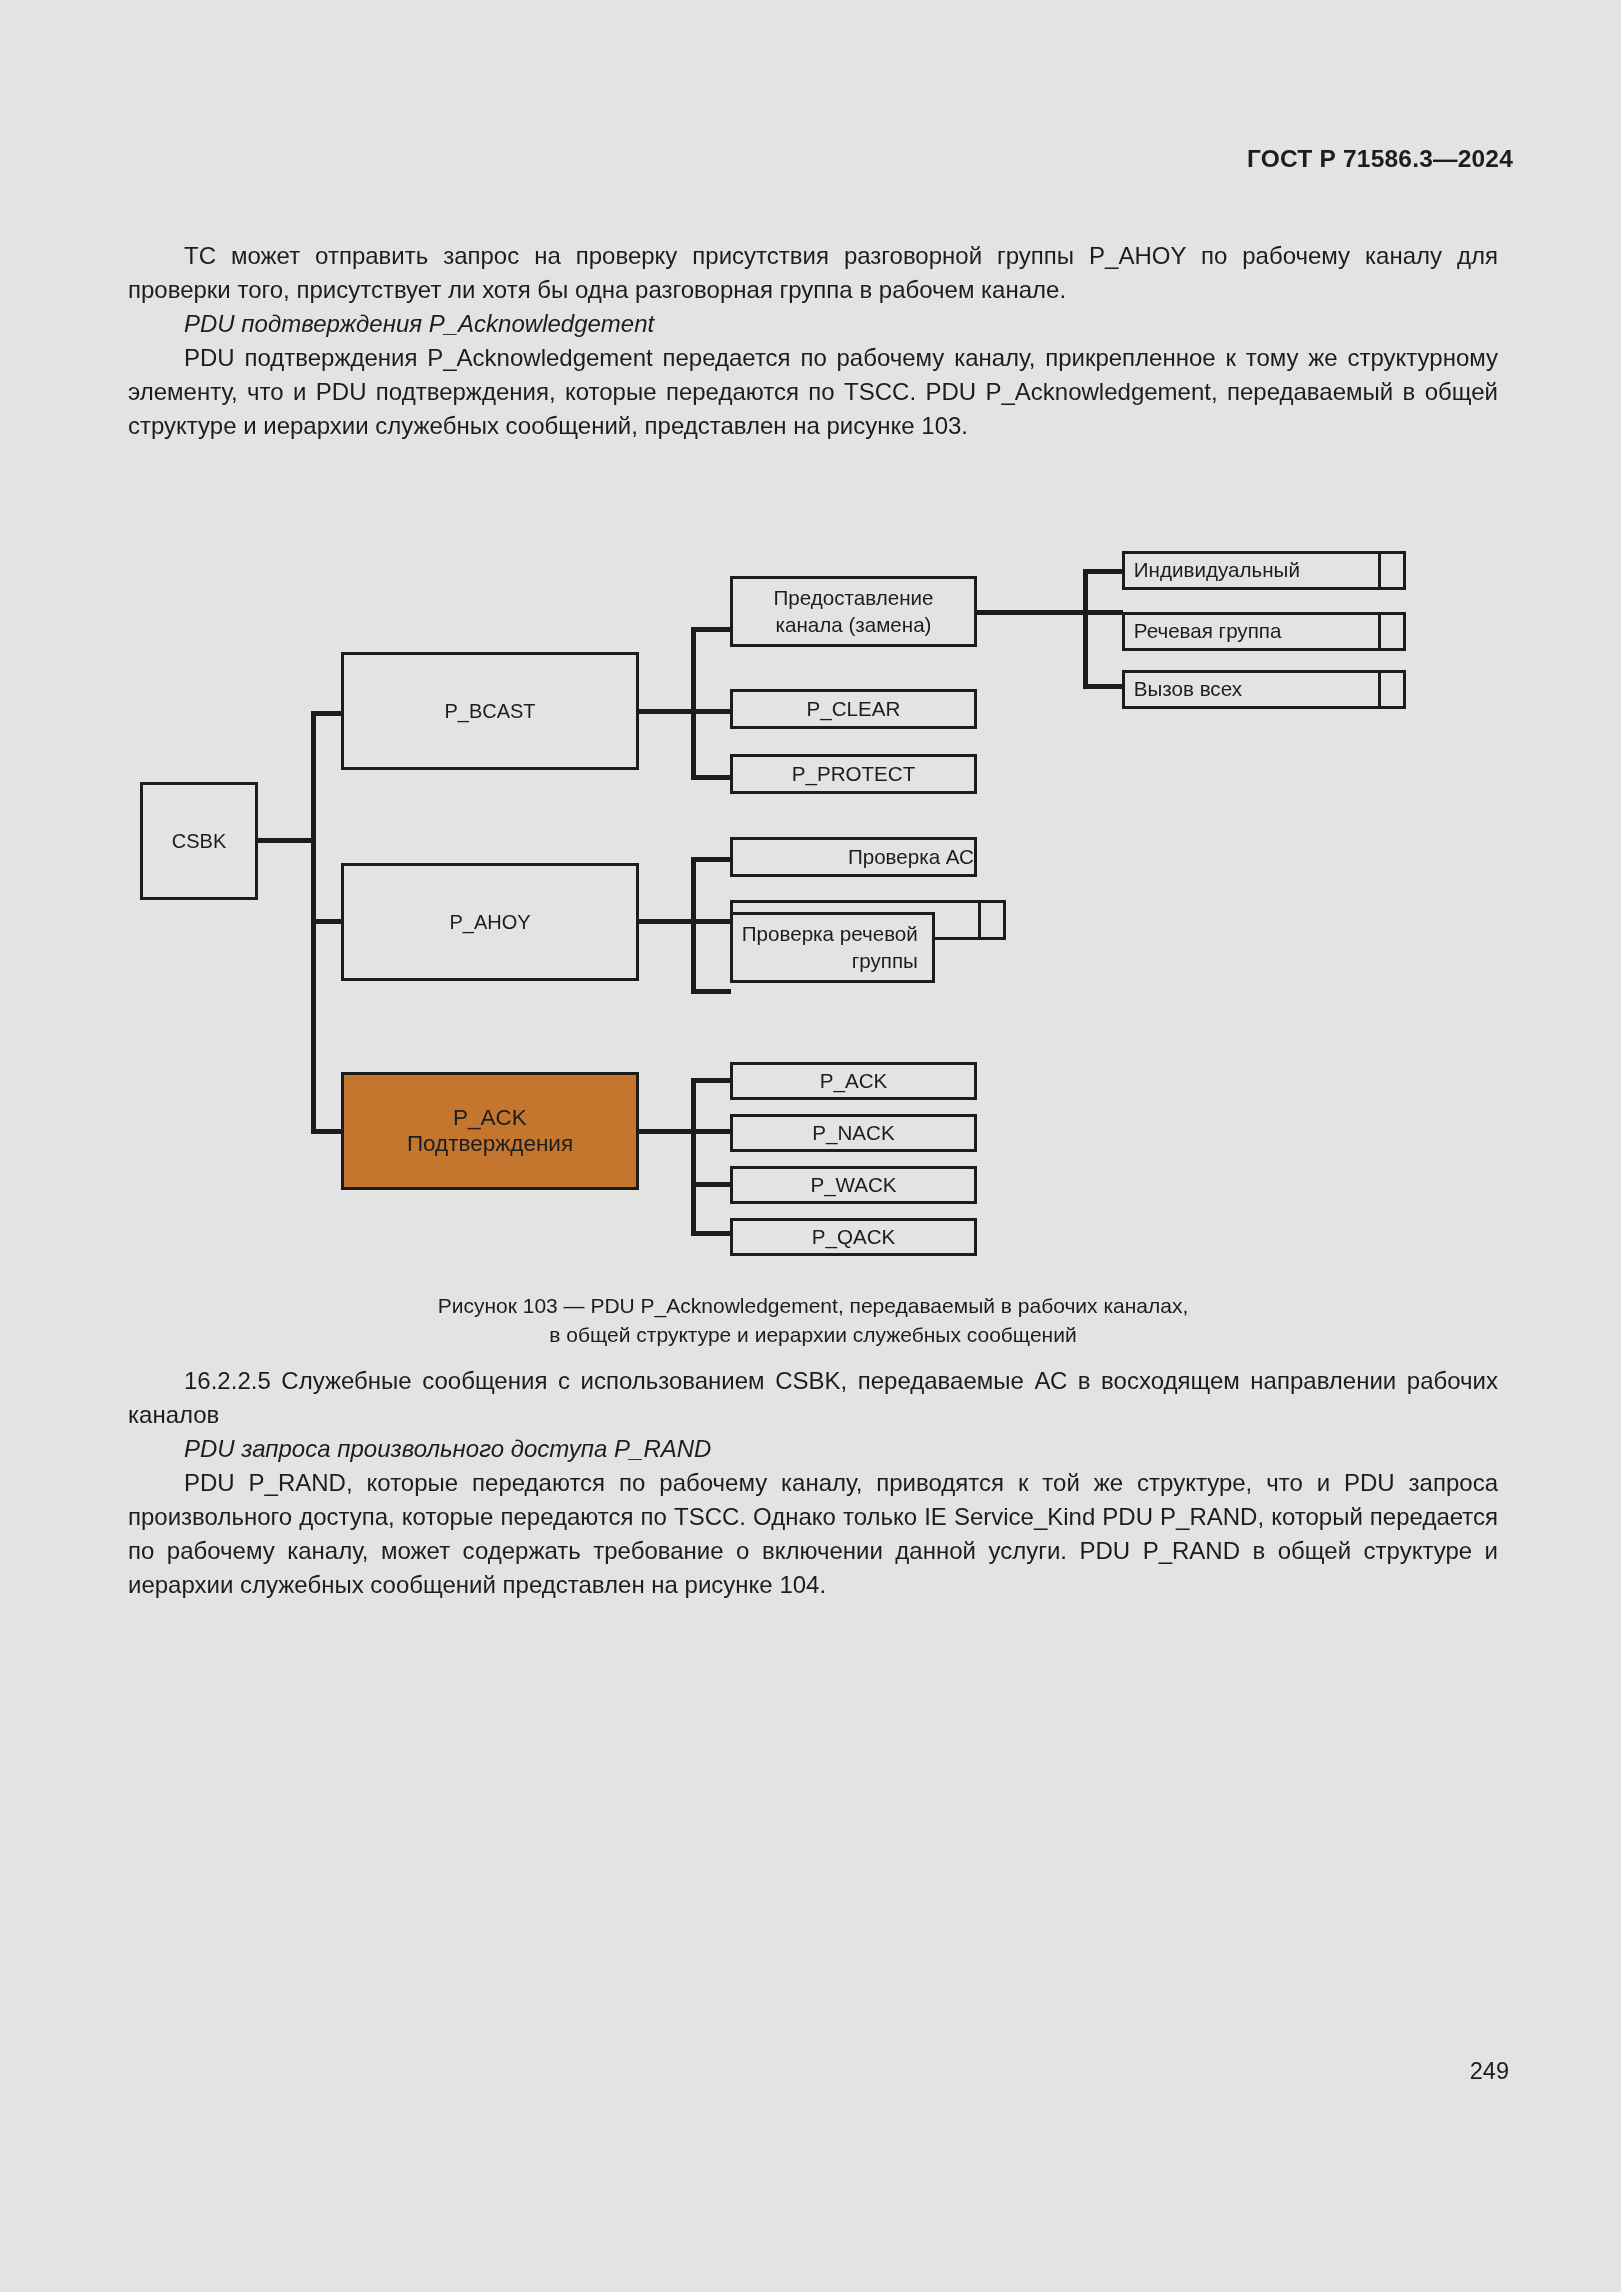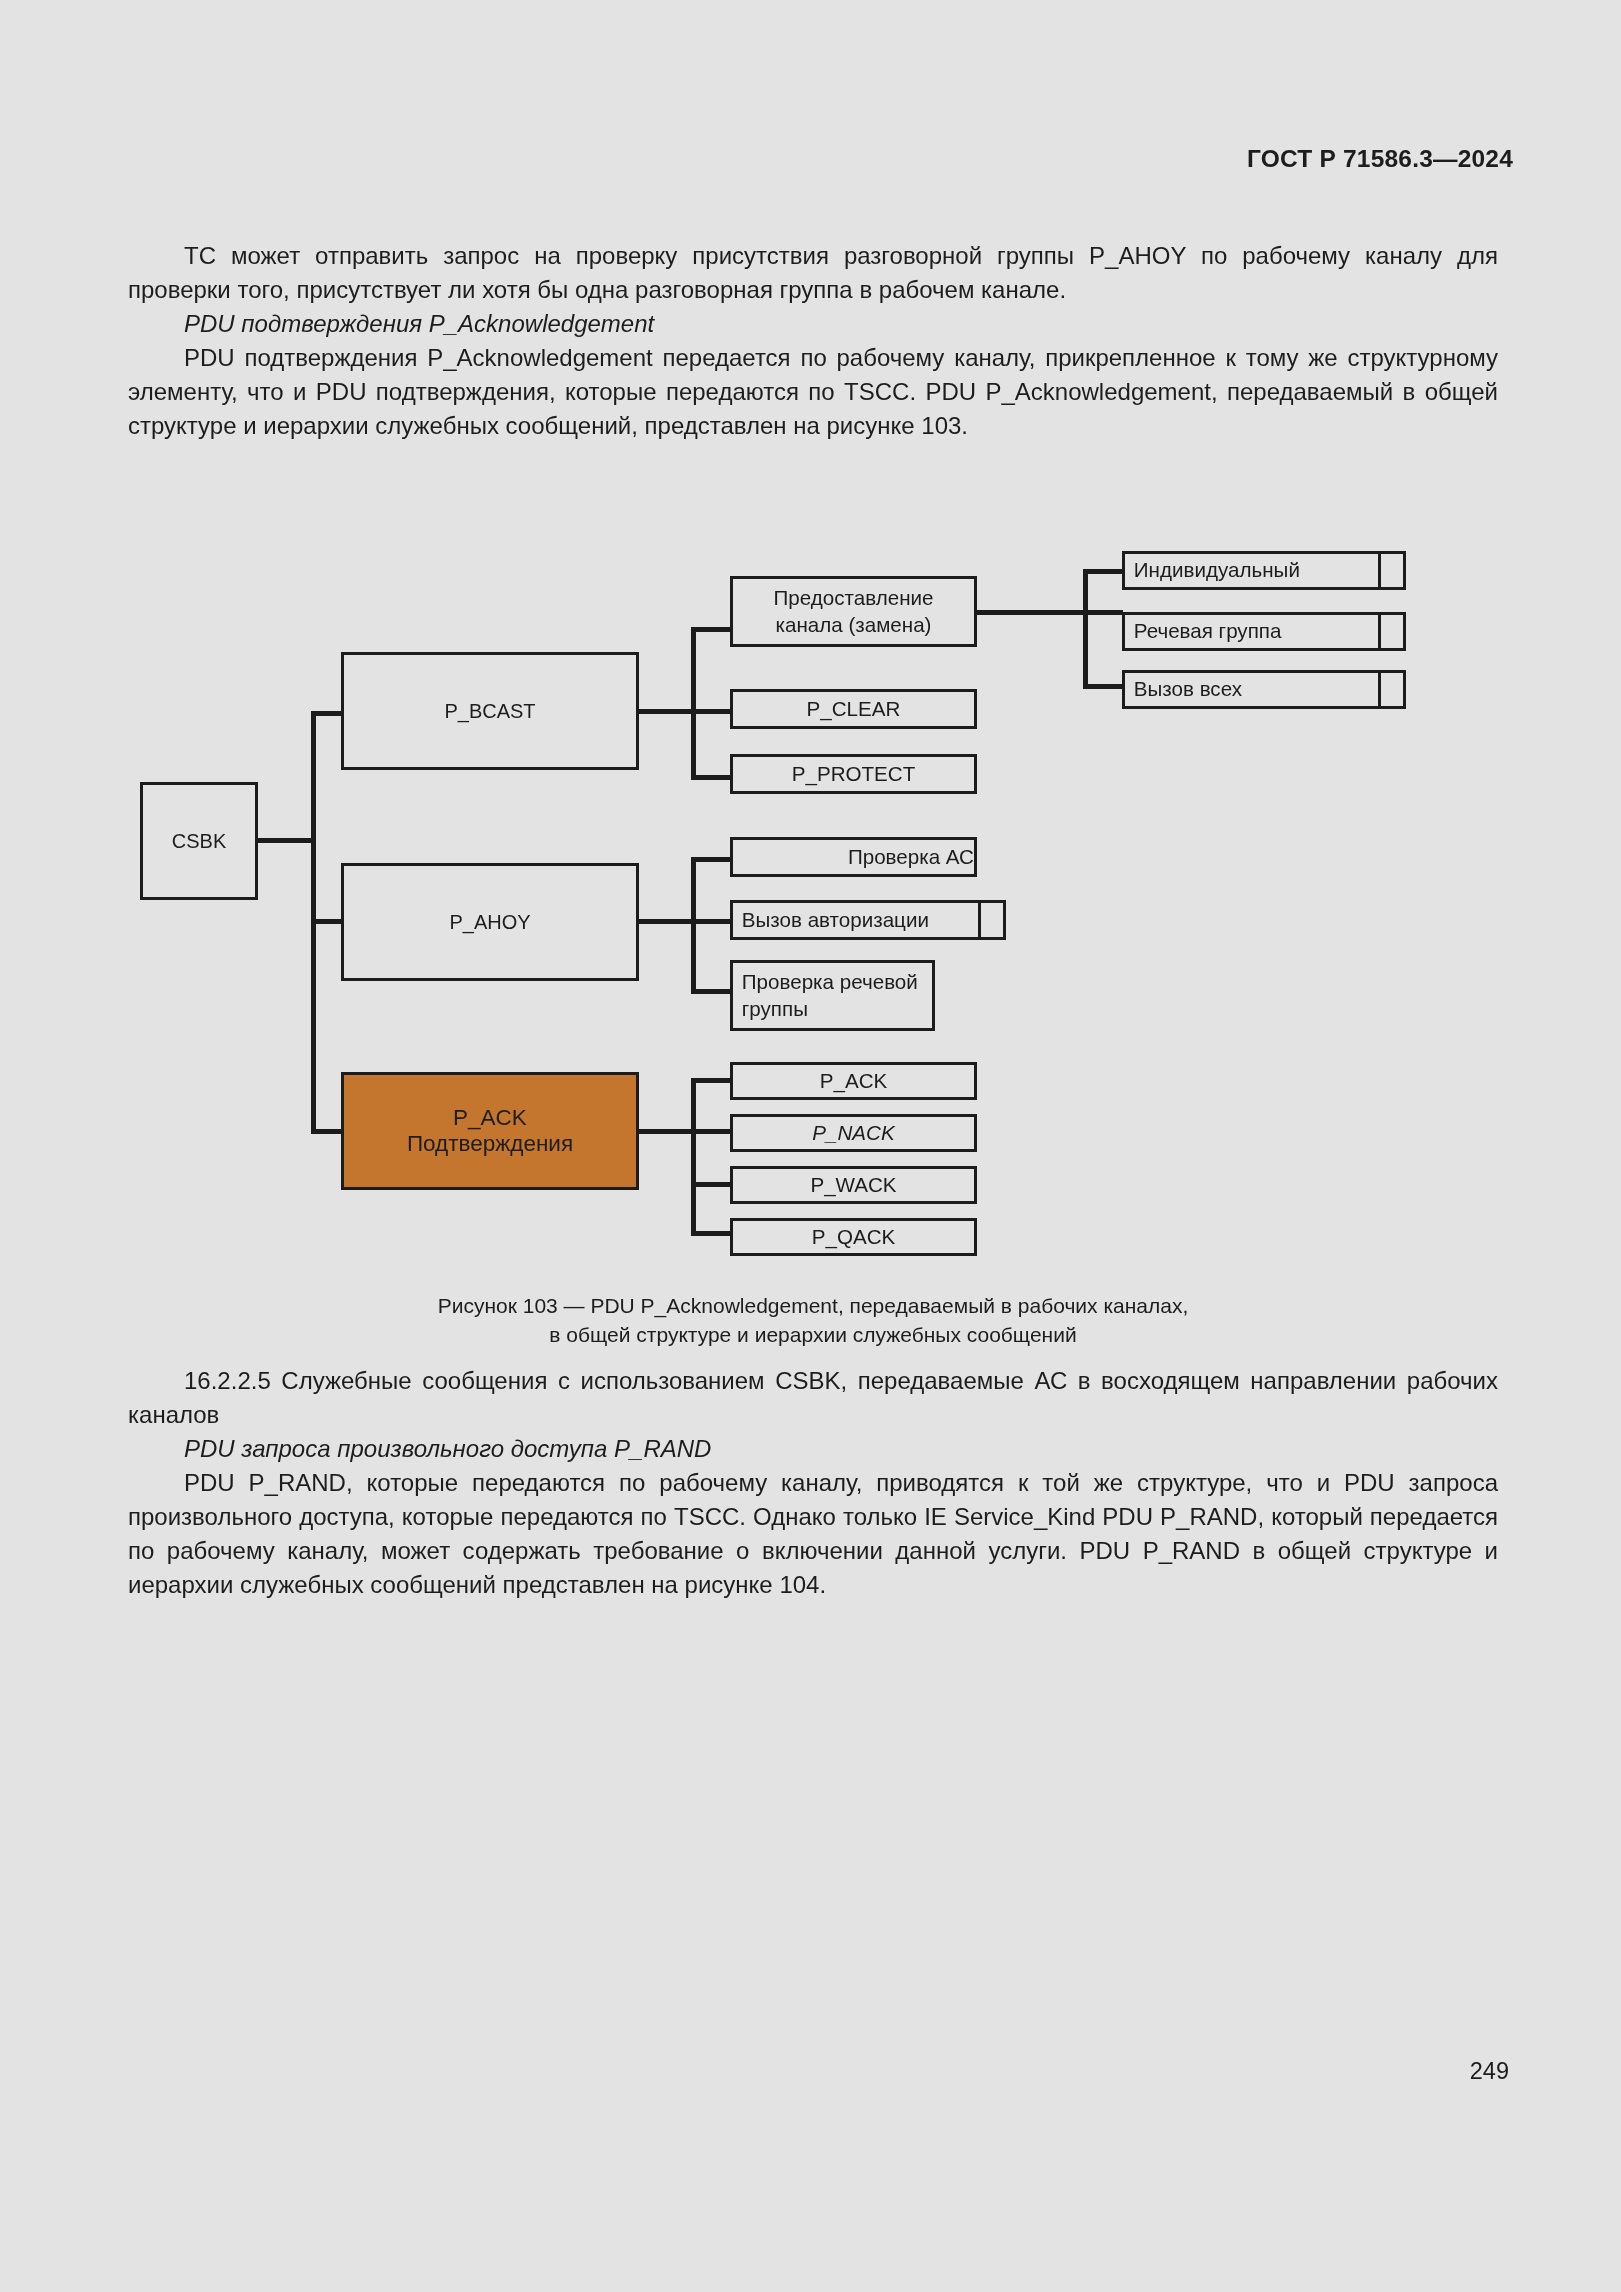--- a/index.html
+++ b/index.html
@@ -216,39 +216,39 @@
 
     <div class="node" style="left:730px; top:837px; width:247px; height:40px;justify-content:flex-end;">
       <span>Проверка АС</span>
     </div>
 
     <div class="node leftal" style="left:730px; top:900px; width:276px; height:40px;">
       <span>Вызов авторизации</span>
       <span class="sub-cell"></span>
     </div>
 
-    <div class="node leftal" style="left:730px; top:960px; width:205px; height:71px;">
+    <div class="node leftal" style="left:730px; top:912px; width:205px; height:71px;text-align:right;">
       <span>
         <span>Проверка речевой</span><br>
         <span>группы</span>
       </span>
     </div>
 
     <div class="conn" style="left:639px; top:1129px; width:57px; height:4.9px;"></div>
     <div class="conn" style="left:691px; top:1078px; width:4.9px; height:158px;"></div>
     <div class="conn" style="left:691px; top:1078px; width:40px; height:4.9px;"></div>
     <div class="conn" style="left:691px; top:1129px; width:40px; height:4.9px;"></div>
     <div class="conn" style="left:691px; top:1182px; width:40px; height:4.9px;"></div>
     <div class="conn" style="left:691px; top:1231px; width:40px; height:4.9px;"></div>
 
     <div class="node" style="left:730px; top:1062px; width:247px; height:38px;">
       <span>P_ACK</span>
     </div>
 
-    <div class="node" style="left:730px; top:1114px; width:247px; height:38px;font-style:italic;">
+    <div class="node" style="left:730px; top:1114px; width:247px; height:38px;">
       <span>P_NACK</span>
     </div>
 
     <div class="node" style="left:730px; top:1166px; width:247px; height:38px;">
       <span>P_WACK</span>
     </div>
 
     <div class="node" style="left:730px; top:1218px; width:247px; height:38px;">
       <span>P_QACK</span>
     </div>

